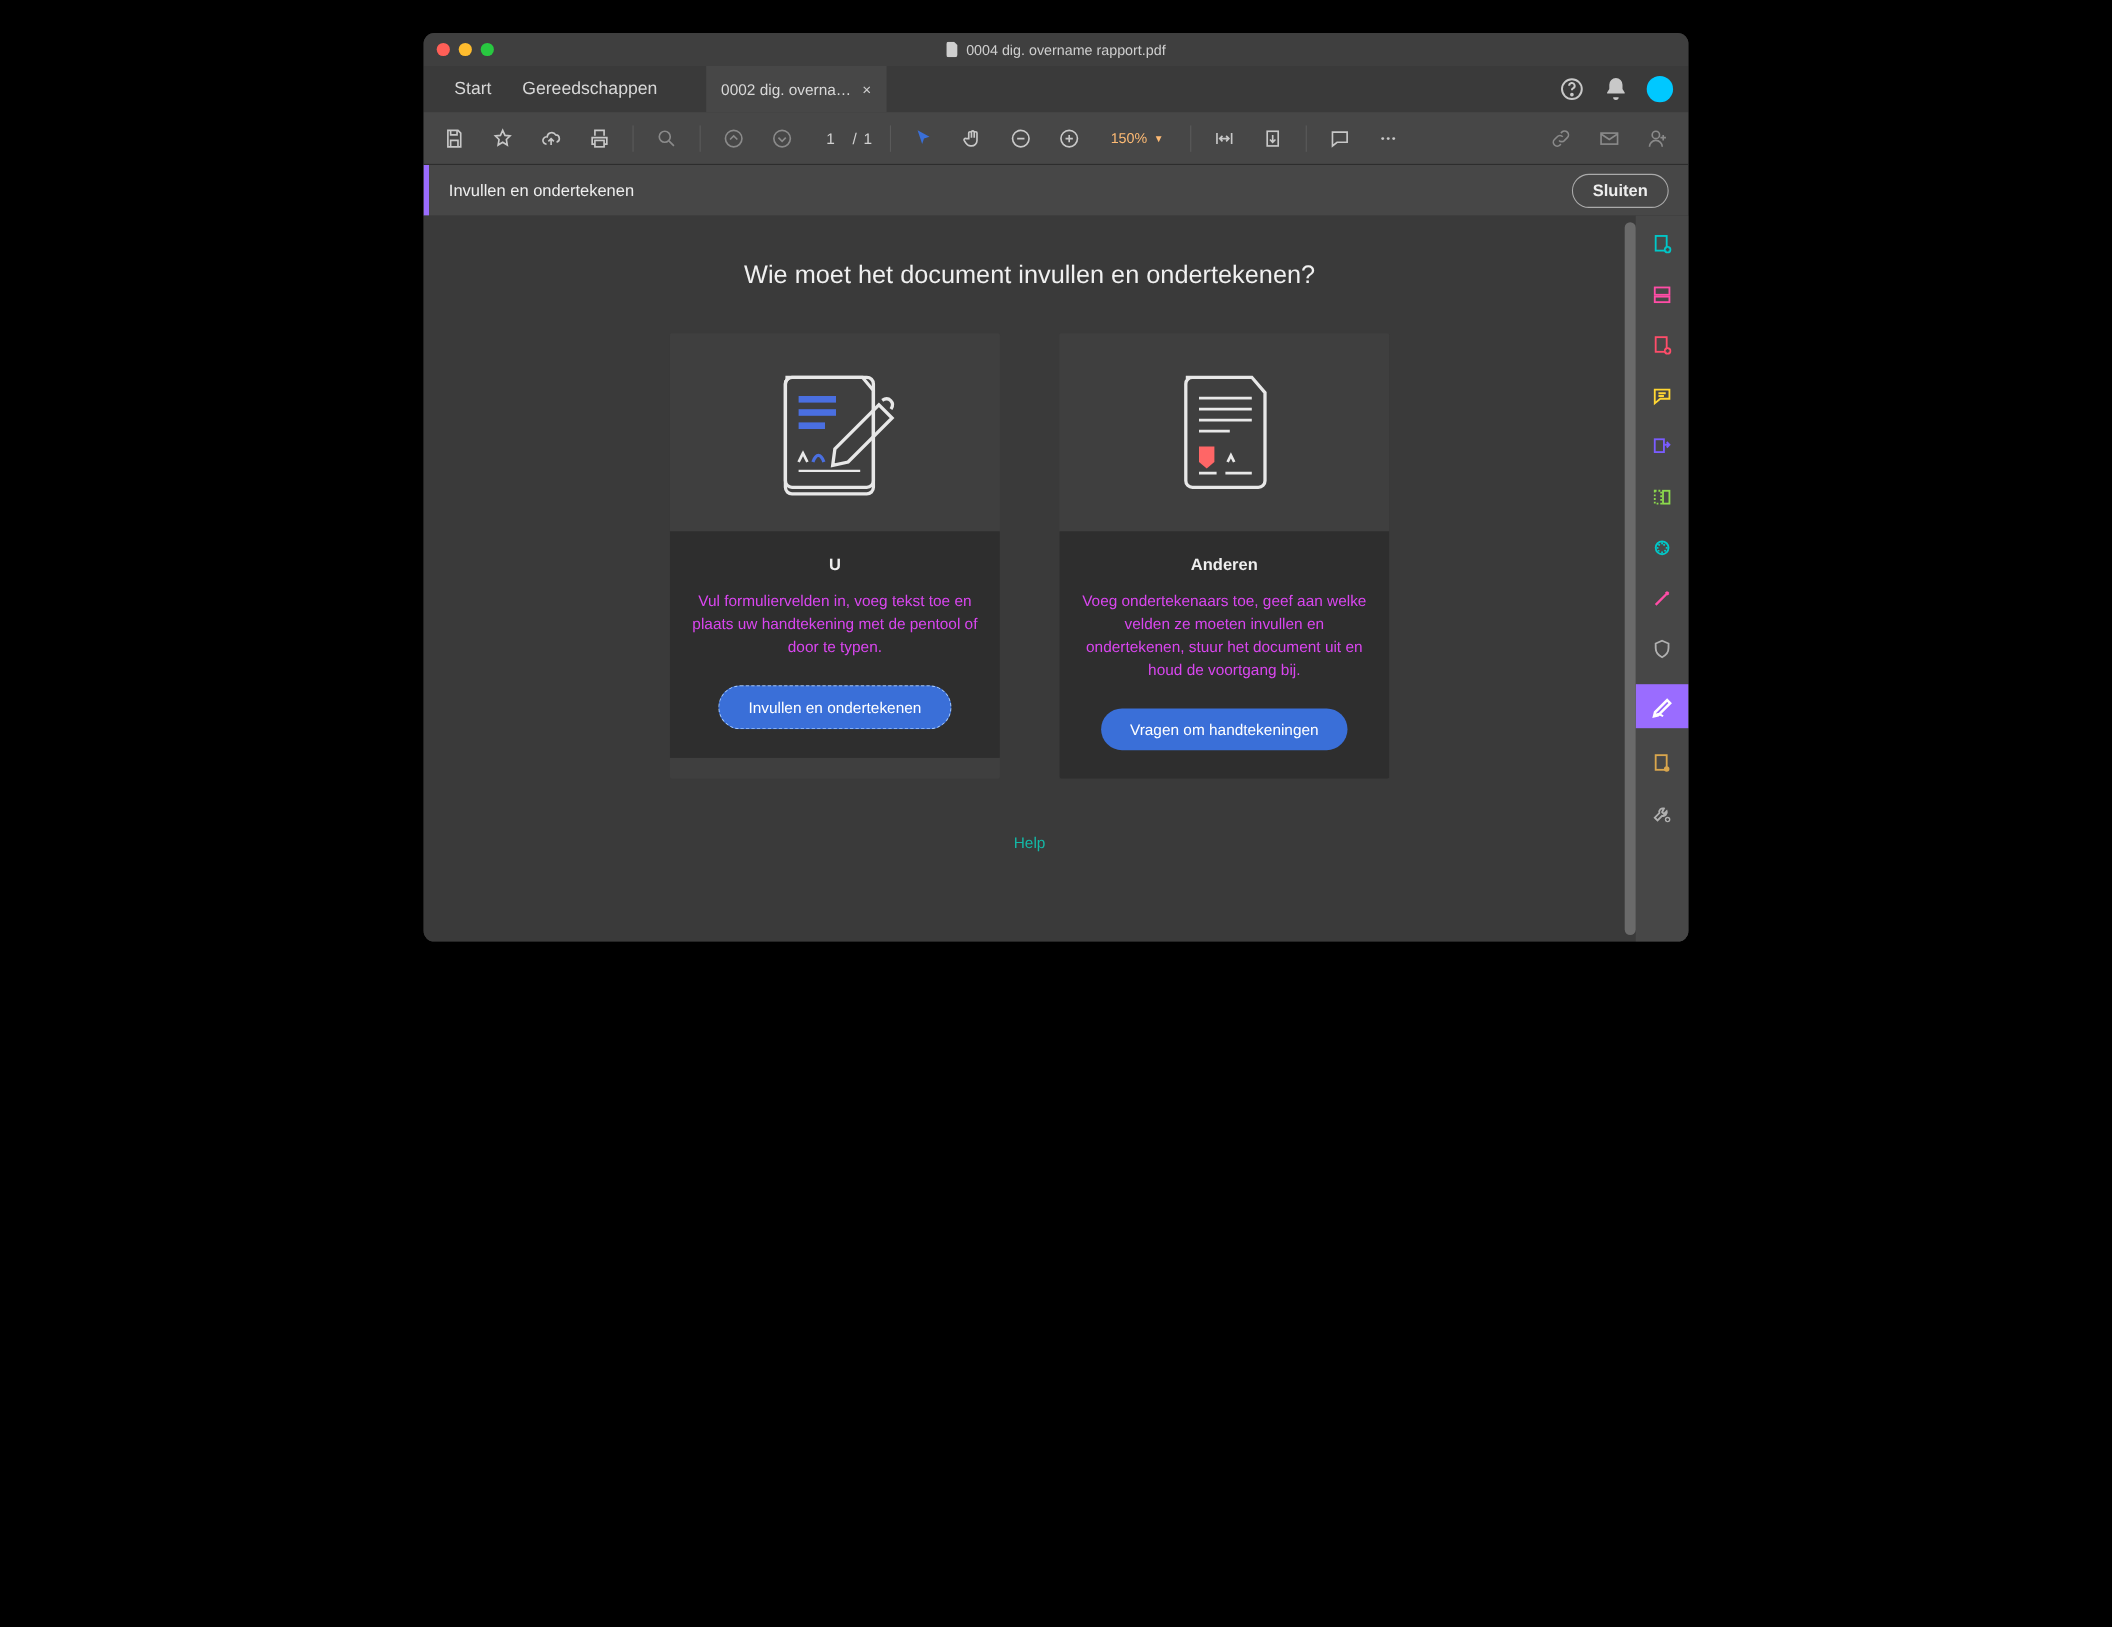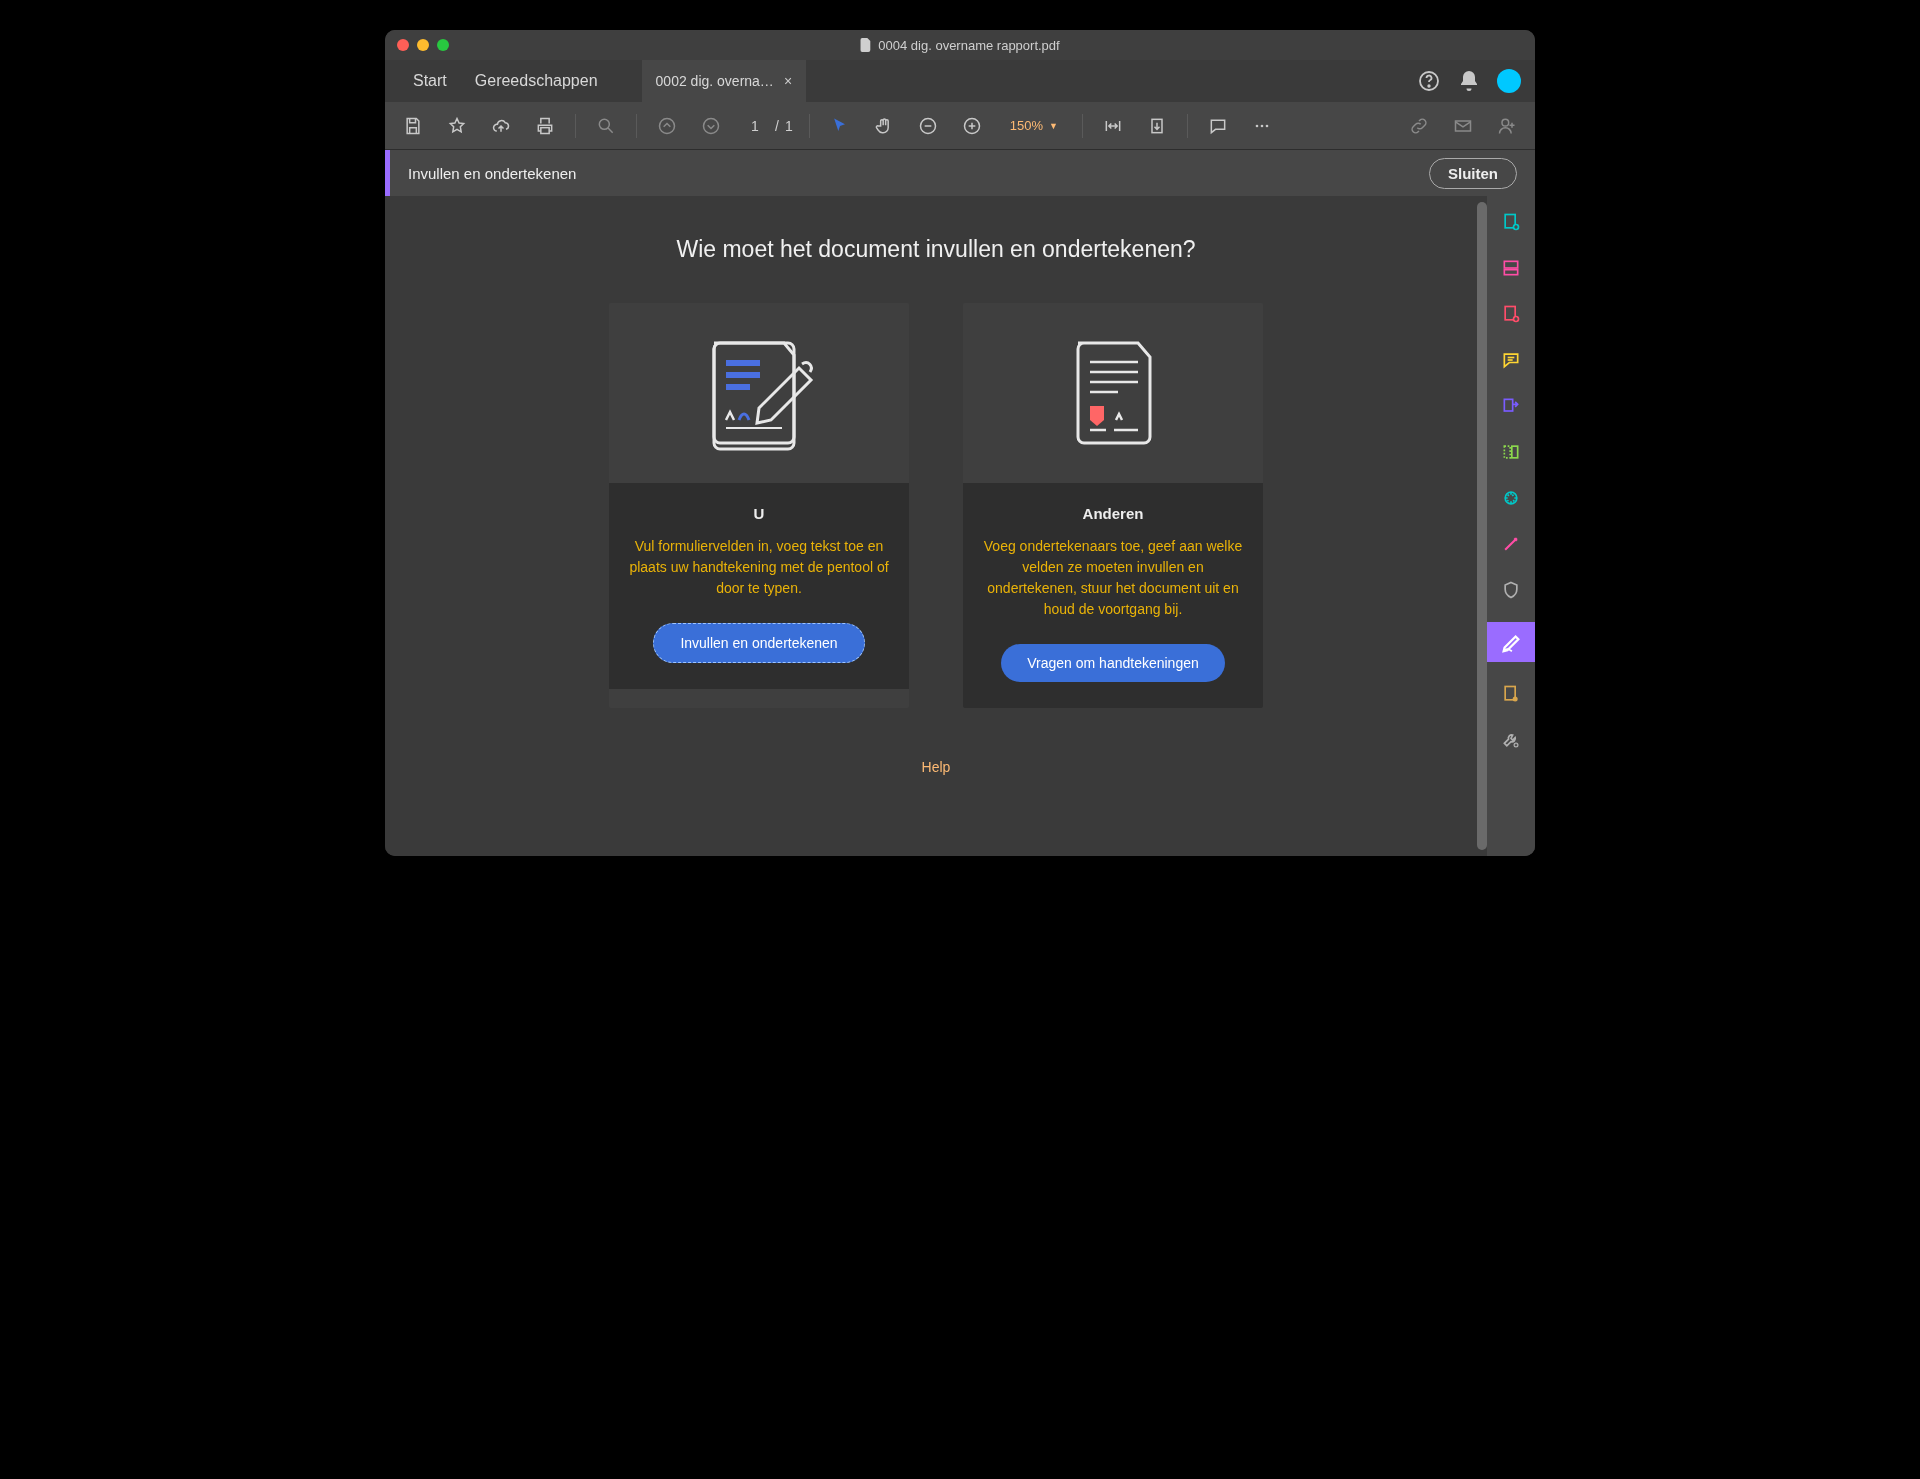--- a/index.html
+++ b/index.html
@@ -48,27 +48,27 @@
 .rightrail .ritem { width: 28px; height: 28px; display: flex; align-items: center; justify-content: center; cursor: pointer; }
 .rightrail .ritem.active { background: #9a6cff; width: 48px; height: 40px; }
 
 h1.q { color: #f0f0f0; font-size: 23px; font-weight: 400; text-align: center; margin-bottom: 40px; }
 
 .cards { display: flex; justify-content: center; gap: 54px; }
 .card { width: 300px; background: #3f3f3f; border-radius: 2px; overflow: hidden; }
 .card .illus { height: 180px; display: flex; align-items: center; justify-content: center; background: #3f3f3f; }
 .card .lower { background: #2e2e2e; padding: 22px 20px 26px; text-align: center; }
 .card .lower h3 { color: #eee; font-size: 15px; font-weight: 600; margin-bottom: 14px; }
-.card .lower p { color: #eab308; font-size: 14px; line-height: 1.5; margin-bottom: 24px; }
+.card .lower p { color: #d946ef; font-size: 14px; line-height: 1.5; margin-bottom: 24px; }
 .btn { display: inline-block; padding: 11px 26px; border-radius: 22px; font-size: 14px; font-weight: 500; cursor: pointer; border: none; }
 .btn.dashed { background: #3a6fd8; color: #fff; border: 1.5px dashed #9ec5ff; }
 .btn.solid { background: #3a6fd8; color: #fff; }
 
 .helplink { text-align: center; margin-top: 50px; }
-.helplink a { color: #fdba74; font-size: 14px; text-decoration: none; }
+.helplink a { color: #14b8a6; font-size: 14px; text-decoration: none; }
 </style>
 </head>
 <body>
 
 <div class="window">
 
   <div class="titlebar">
     <div class="traffic">
       <div class="dot red"></div>
       <div class="dot yellow"></div>

